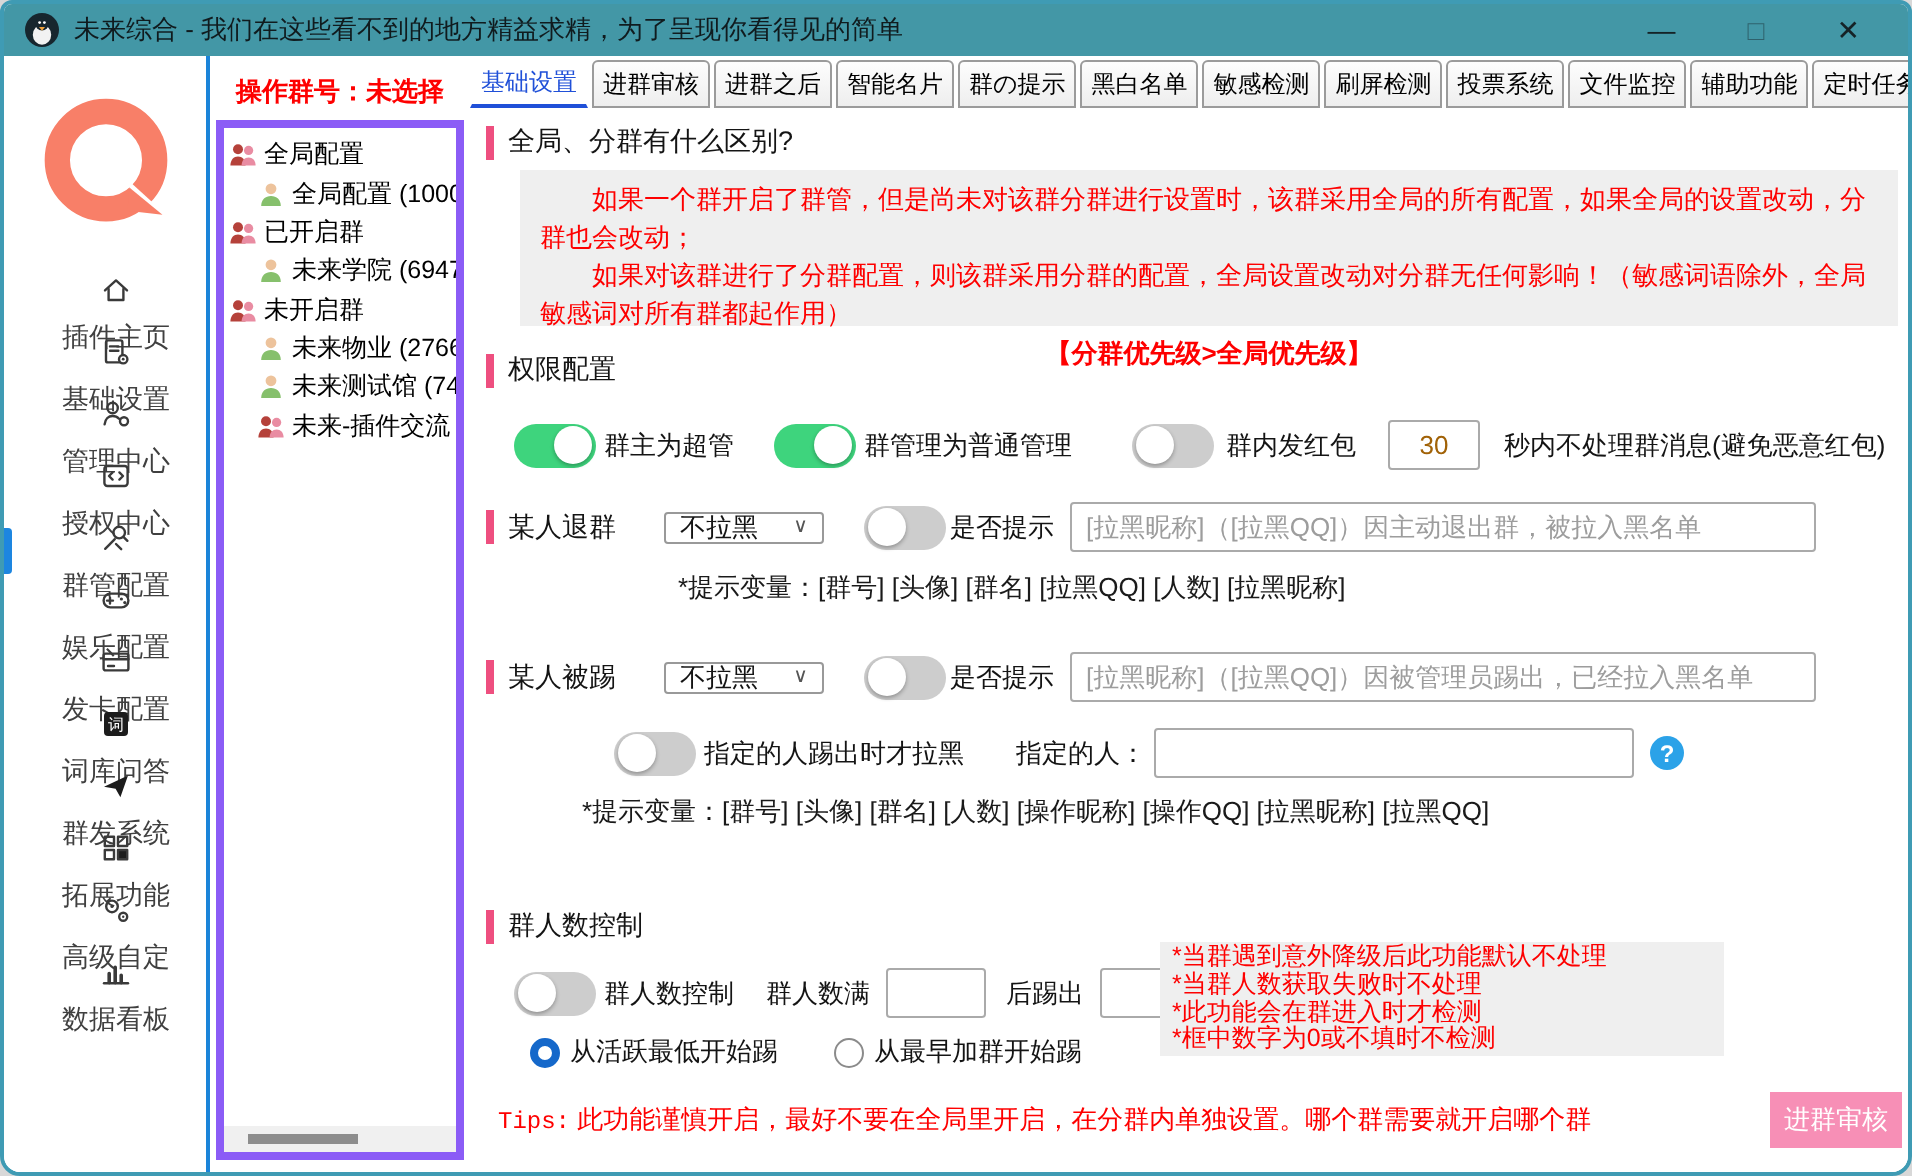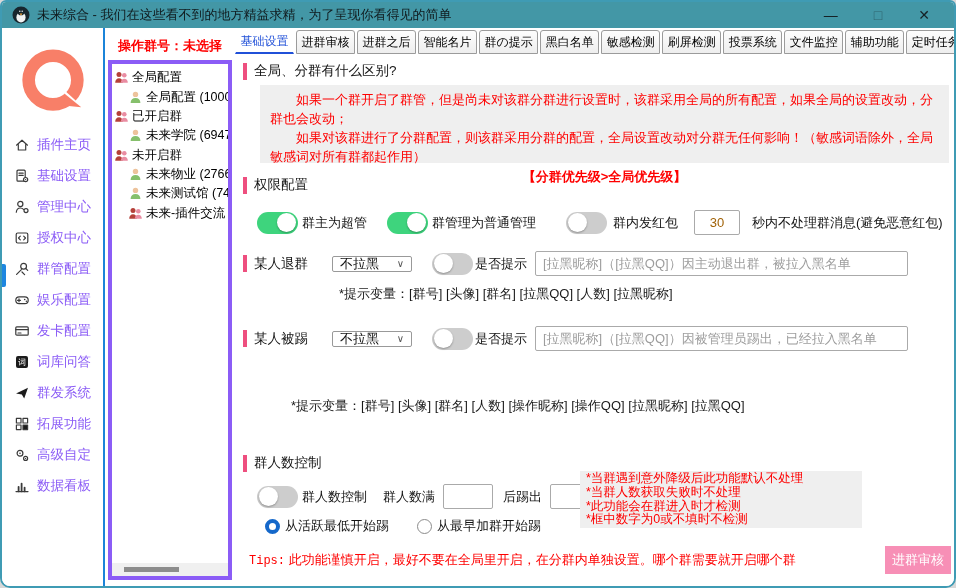--- a/index.html
+++ b/index.html
@@ -21,21 +21,21 @@
   }
   .titlebar .app-title { font-size:13px; color:#101b1e; white-space:nowrap; }
   .winbtns { margin-left:auto; display:flex; align-items:center; gap:36px; padding-right:14px; }
   .winbtn { font-size:14px; color:#152226; line-height:1; cursor:default; }
   .winbtn.dim { opacity:.45; }
   
   .bodyarea { flex:1; display:flex; min-height:0; }
   .sidebar { width:101px; flex:none; display:flex; flex-direction:column; align-items:center; padding-top:16px; background:#fff; }
   .logo { width:74px; height:80px; margin-bottom:12px; }
   .nav { width:100%; display:flex; flex-direction:column; }
-  .nav-item { position:relative; display:flex; gap:7px; height:31px; padding-left:11px; font-size:13.5px; color:#8b5cf6; cursor:pointer; }
+  .nav-item { position:relative; display:flex; align-items:center; gap:7px; height:31px; padding-left:11px; font-size:13.5px; color:#404040; cursor:pointer;flex-direction:column; }
   .nav-item.active::before { content:""; position:absolute; left:0; top:4px; bottom:4px; width:4px; background:#1d86e0; border-radius:0 2px 2px 0; }
   .nicon { width:17px; height:17px; flex:none; display:flex; align-items:center; justify-content:center; }
   .nicon svg { width:16px; height:16px; stroke:#3a3a3a; fill:none; stroke-width:1.2; stroke-linecap:round; stroke-linejoin:round; }
   .vdivider { width:2px; flex:none; background:#1b84d9; }
   
   .treepanel { width:130px; flex:none; display:flex; flex-direction:column; padding:2px 3px 6px 3px; background:#fff; }
   .tree-header { color:#fe0000; font-weight:bold; font-size:13px; text-align:center; padding:7px 0 5px; white-space:nowrap; }
   .treebox { flex:1; border:4px solid #8b5cf6; background:#fff; display:flex; flex-direction:column; overflow:hidden; }
   .tree-items { flex:1; padding:4px 0 0 2px; overflow:hidden; }
   .tree-item { display:flex; align-items:center; gap:3px; font-size:12.5px; color:#000; white-space:nowrap; padding:1.2px 0; cursor:pointer; }
@@ -372,20 +372,27 @@
           <span class="pinkbar"></span>
           <span class="lbl" style="margin-right:24px; font-size:13.5px;">某人被踢</span>
           <div class="selectbox">
             <span>不拉黑</span>
             <span class="arrow">∨</span>
           </div>
           <span class="sw off" style="margin-left:20px;"></span>
           <span class="lbl" style="margin:0 8px 0 2px;">是否提示</span>
           <input class="tinput" style="flex: 1 1 0%;" placeholder="[拉黑昵称]（[拉黑QQ]）因被管理员踢出，已经拉入黑名单">
         </div>
+        <div class="row" style="top:310px; left:72px;">
+          <span class="sw off"></span>
+          <span class="lbl" style="margin:0 26px 0 4px;">指定的人踢出时才拉黑</span>
+          <span class="lbl">指定的人：</span>
+          <input class="tinput" style="width: 240px; margin-left: 4px;">
+          <span class="help" style="margin-left:8px;">?</span>
+        </div>
         <div class="hint" style="top:343px; left:56px;">*提示变量：[群号] [头像] [群名] [人数] [操作昵称] [操作QQ] [拉黑昵称] [拉黑QQ]</div>
 
         <div class="sec-title" style="top:400px;">
           <span class="pinkbar"></span>
           <span>群人数控制</span>
         </div>
         <div class="row" style="top:430px; left:22px;">
           <span class="sw off"></span>
           <span class="lbl" style="margin:0 16px 0 4px;">群人数控制</span>
           <span class="lbl">群人数满</span>

